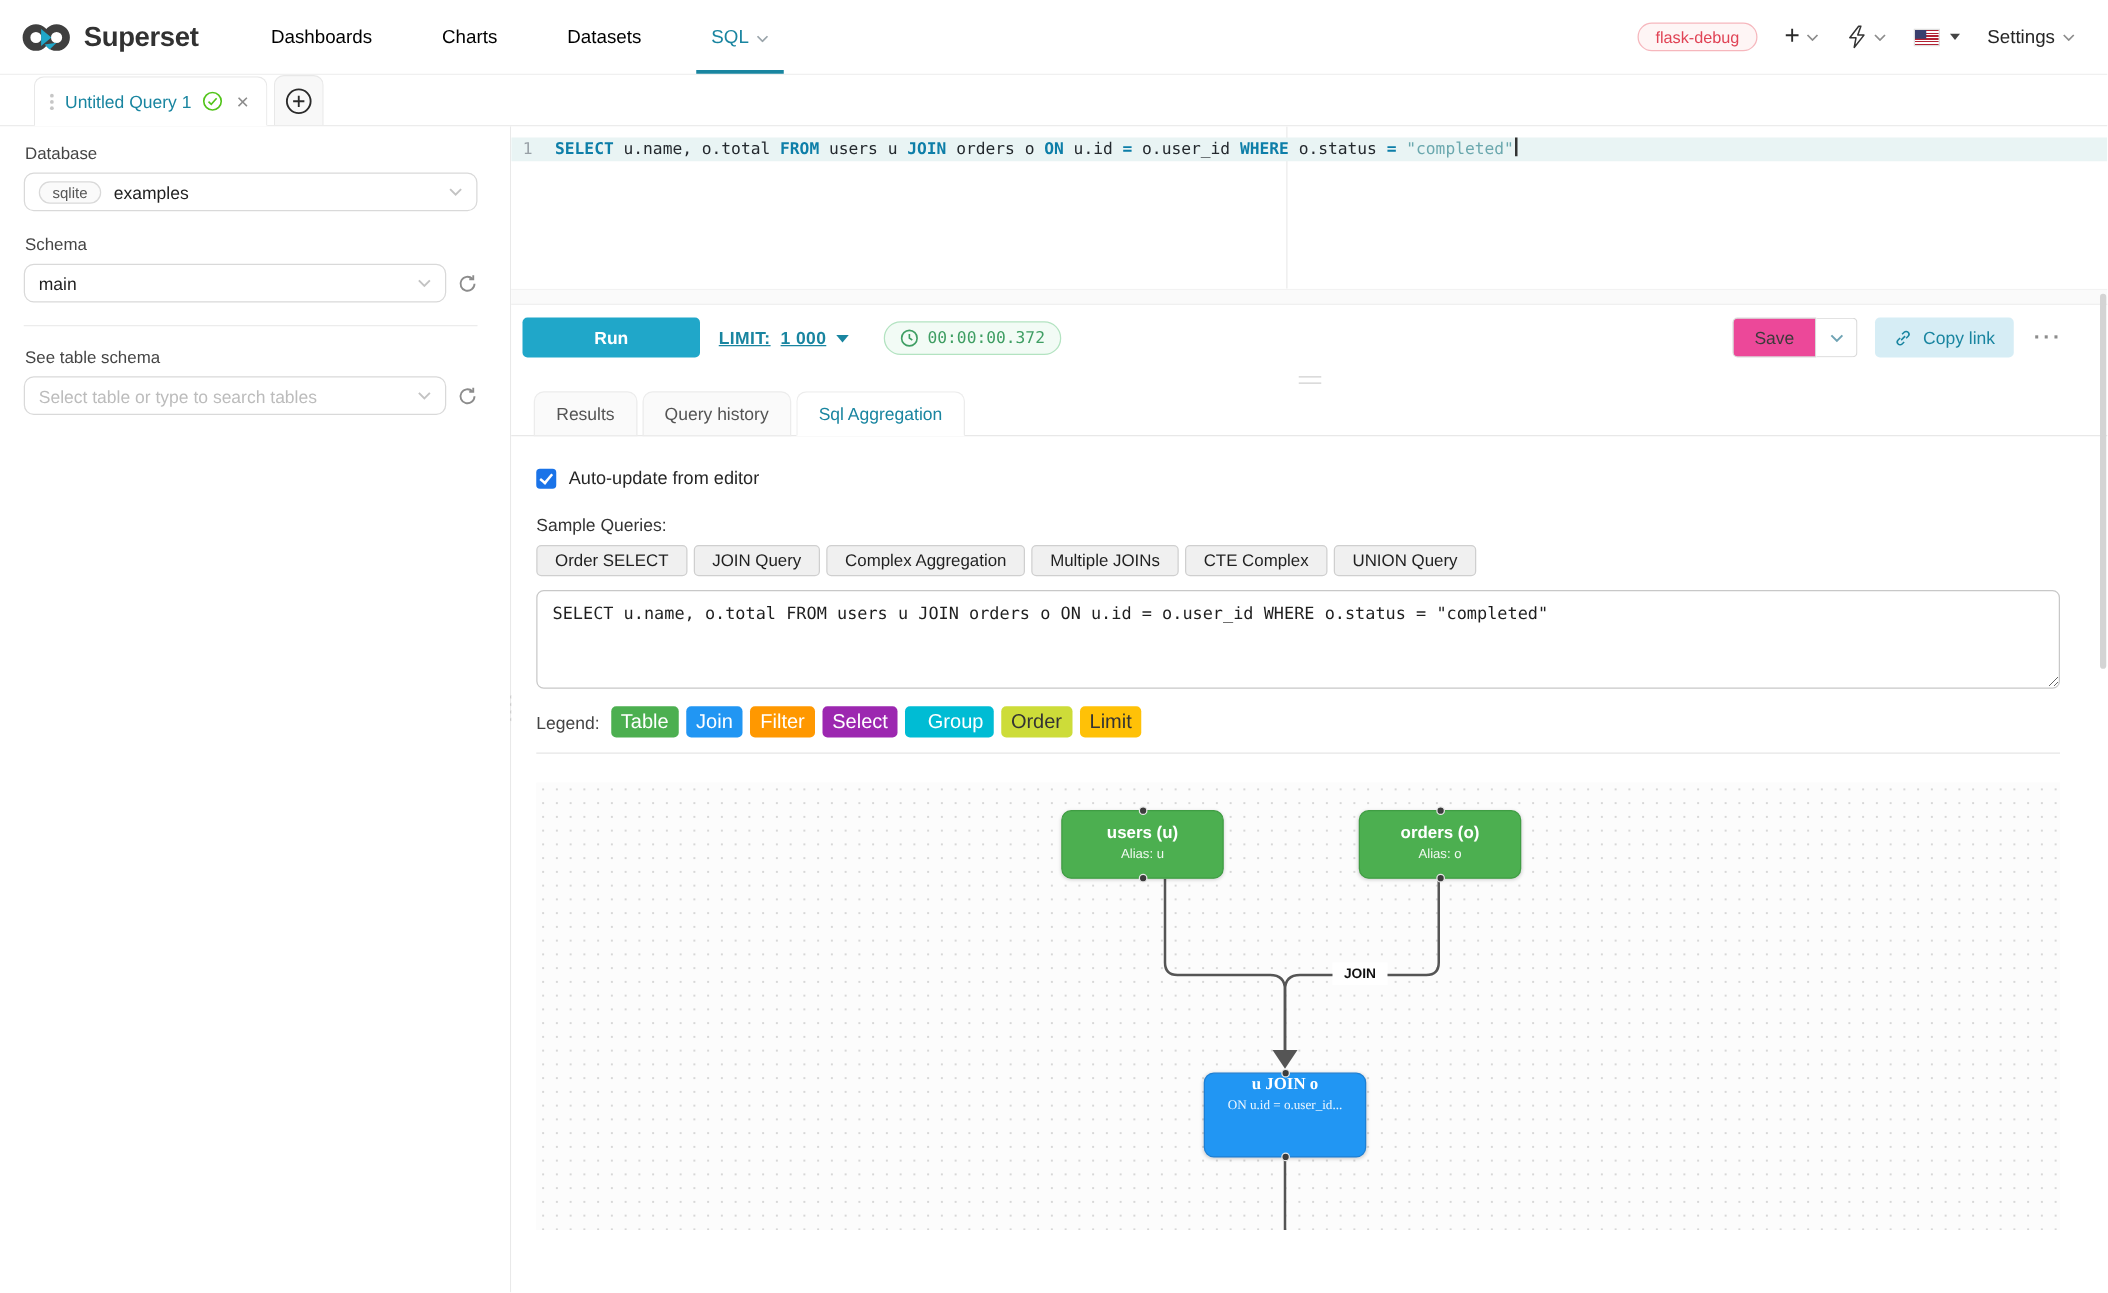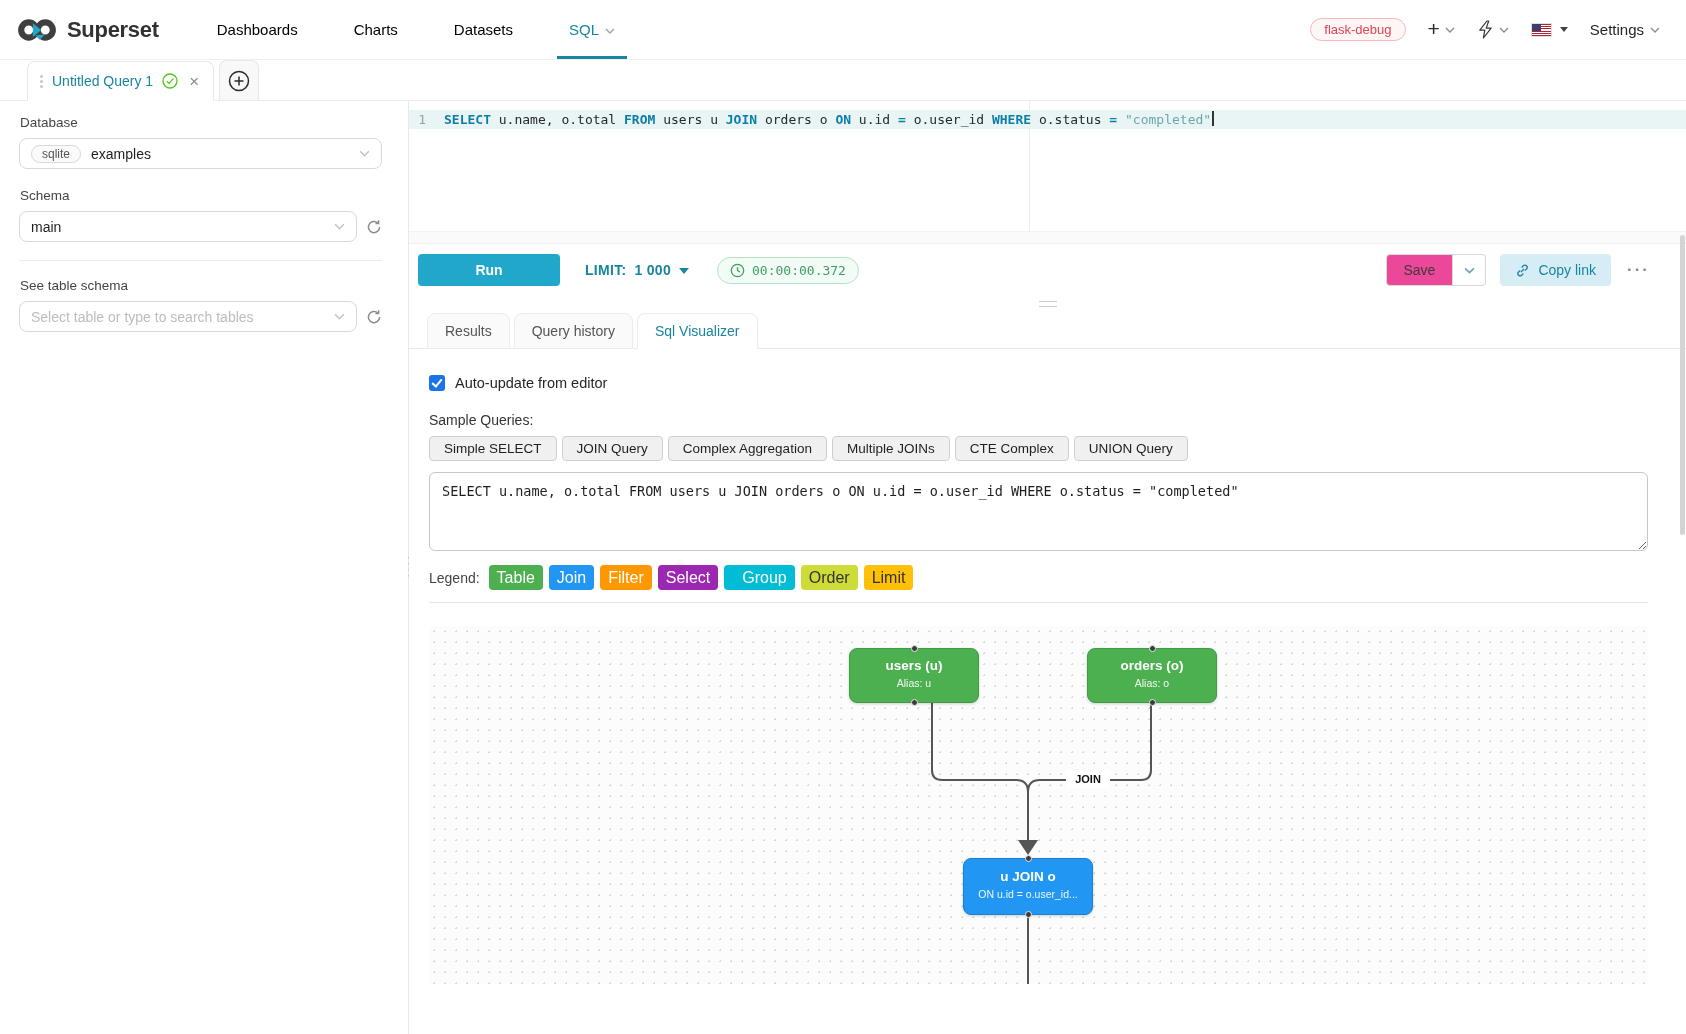--- a/index.html
+++ b/index.html
@@ -77,22 +77,22 @@
   .code-cell{padding-left:9px;line-height:19px;white-space:pre;color:#24292e;}
   .tk-kw,.tk-op{color:#0d7ea8;font-weight:700;}
   .tk-str{color:#6ba8ae;}
   .caret-bar{display:inline-block;width:1.5px;height:15px;background:#333;vertical-align:-2px;margin-left:1px;}
   .editor-bottom{height:13px;background:#fafafa;border-top:1px solid #f2f2f2;border-bottom:1px solid #f0f0f0;}
 
   
   .toolbar{height:52px;display:flex;align-items:center;padding:0 36px 0 9px;gap:0;}
   .run-btn{width:142px;height:32px;border:none;border-radius:4px;background:var(--primary,#20a7c9);
     color:#fff;font-size:14px;font-weight:600;font-family:inherit;cursor:pointer;}
-  .limit{display:flex;align-items:center;gap:8px;margin-left:25px;color:var(--link-teal,#1985a0);
-    font-size:14px;font-weight:600;letter-spacing:.3px;cursor:pointer;}
+  .limit{display:flex;align-items:center;gap:8px;margin-left:15px;color:var(--link-teal,#1985a0);
+    font-size:14px;font-weight:600;letter-spacing:.3px;cursor:pointer;text-decoration:underline;}
   .limit-caret{width:0;height:0;border-left:5px solid transparent;border-right:5px solid transparent;
     border-top:6px solid var(--link-teal,#1985a0);margin-top:1px;}
   .timer-pill{display:flex;align-items:center;gap:7px;margin-left:28px;height:27px;padding:0 12px;
     border:1px solid #b3e3c1;border-radius:14px;background:#f2fbf5;color:var(--timer-green,#3f9e63);
     font-family:"DejaVu Sans Mono","Liberation Mono",monospace;font-size:13px;}
   .toolbar-right{margin-left:auto;display:flex;align-items:center;}
   .save-split{display:flex;height:32px;}
   .save-main{display:flex;align-items:center;padding:0 17px;border:1px solid #d9d9d9;
     border-radius:4px 0 0 4px;background:#ec4899;font-size:14px;color:#3b3b3b;cursor:pointer;}
   .save-caret{display:flex;align-items:center;justify-content:center;width:33px;
@@ -136,21 +136,21 @@
   .content-hr{border:none;border-top:1px solid #e6e6e6;margin:12px 0 0 0;}
 
   
   .flow{position:relative;margin-top:23px;height:358px;background-color:#fcfcfc;
     background-image:radial-gradient(circle,#d7d7d7 1px,transparent 1px);background-size:11px 11px;
     overflow:hidden;}
   .flow-edges{position:absolute;left:0;top:0;pointer-events:none;}
   .flow-node{position:absolute;width:130px;border-radius:8px;color:#fff;text-align:center;
     box-shadow:0 1px 3px rgba(0,0,0,.18);cursor:grab;z-index:2;}
   .node-table{background:#4CAF50;border:1px solid #3f9d43;height:55px;padding-top:9px;}
-  .node-join{background:#2196F3;border:1px solid #1d7fd4;height:57px;padding-top:10px;}
+  .node-join{background:#2196F3;border:1px solid #1d7fd4;height:68px;font-family:Liberation Serif, serif;}
   .fn-title{font-size:13.5px;font-weight:700;}
   .fn-sub{font-size:10.5px;margin-top:4px;color:rgba(255,255,255,.92);}
   .handle{position:absolute;left:50%;width:7px;height:7px;margin-left:-3.5px;border-radius:50%;
     background:#3c3c3c;border:1px solid #e8e8e8;z-index:3;}
   .handle.top{top:-4px;} .handle.bottom{bottom:-4px;}
   .edge-label{position:absolute;left:637px;top:144px;width:44px;height:18px;background:#fff;
     font-size:11px;font-weight:700;color:#111;display:flex;align-items:center;justify-content:center;z-index:2;}
 
   
   .page-scrollbar{position:absolute;right:1px;top:235px;width:5px;height:300px;border-radius:3px;
@@ -329,33 +329,33 @@
         </div>
       </div>
 
       <div class="splitter">
         <span class="splitter-grip"></span>
       </div>
 
       <div class="south-tabs">
         <div class="s-tab">Results</div>
         <div class="s-tab">Query history</div>
-        <div class="s-tab active">Sql Visualizer</div>
+        <div class="s-tab active">Sql Aggregation</div>
       </div>
 
       <div class="content">
 
         <div class="auto-row">
           <span class="checkbox"></span>
           <span class="auto-label">Auto-update from editor</span>
         </div>
 
         <div class="sample-label">Sample Queries:</div>
         <div class="sample-row">
-            <button class="sample-btn">Simple SELECT</button>
+            <button class="sample-btn">Order SELECT</button>
             <button class="sample-btn">JOIN Query</button>
             <button class="sample-btn">Complex Aggregation</button>
             <button class="sample-btn">Multiple JOINs</button>
             <button class="sample-btn">CTE Complex</button>
             <button class="sample-btn">UNION Query</button>
           </div>
 
         <textarea class="sql-textarea" spellcheck="false" style="">SELECT u.name, o.total FROM users u JOIN orders o ON u.id = o.user_id WHERE o.status = "completed"</textarea>
 
         <div class="legend-row">

